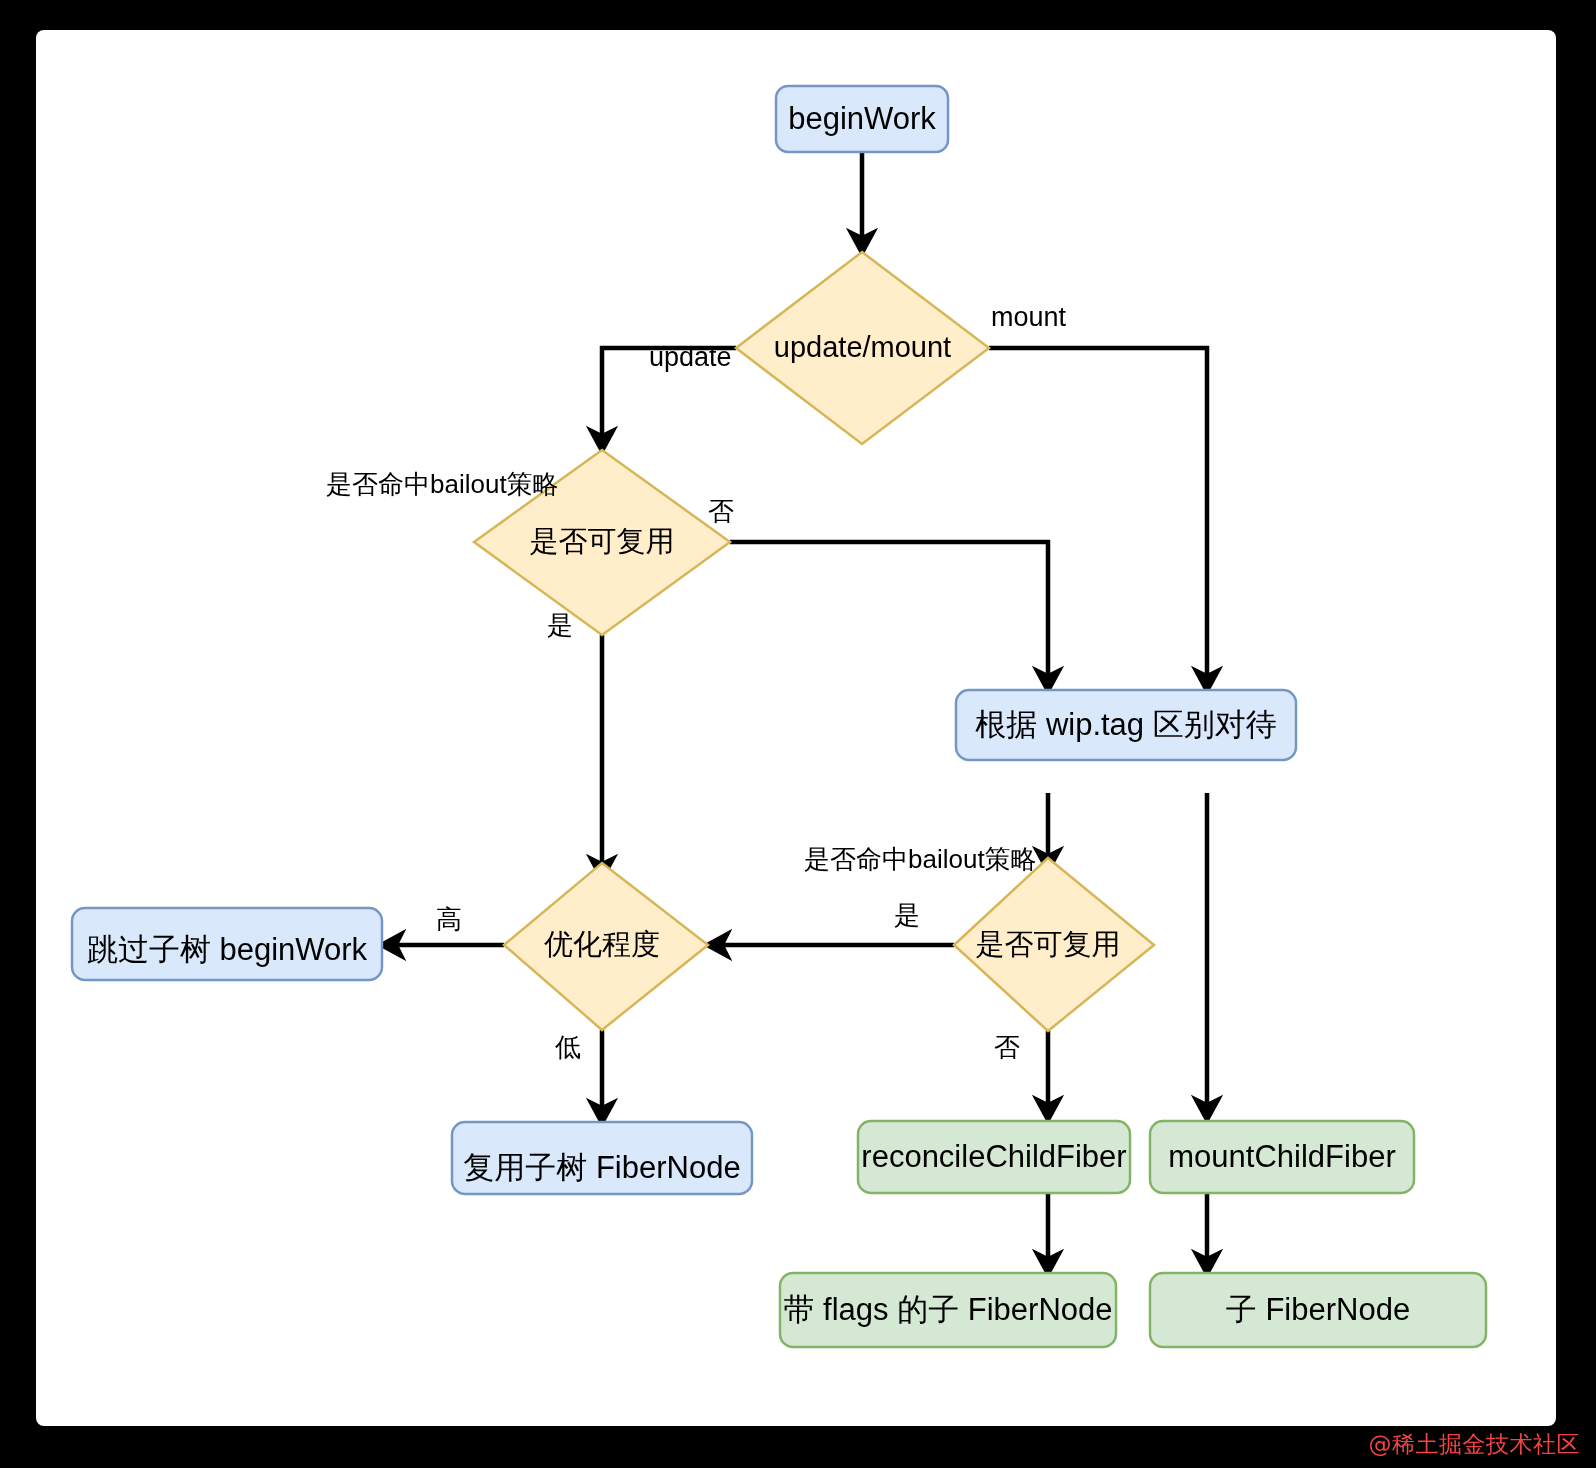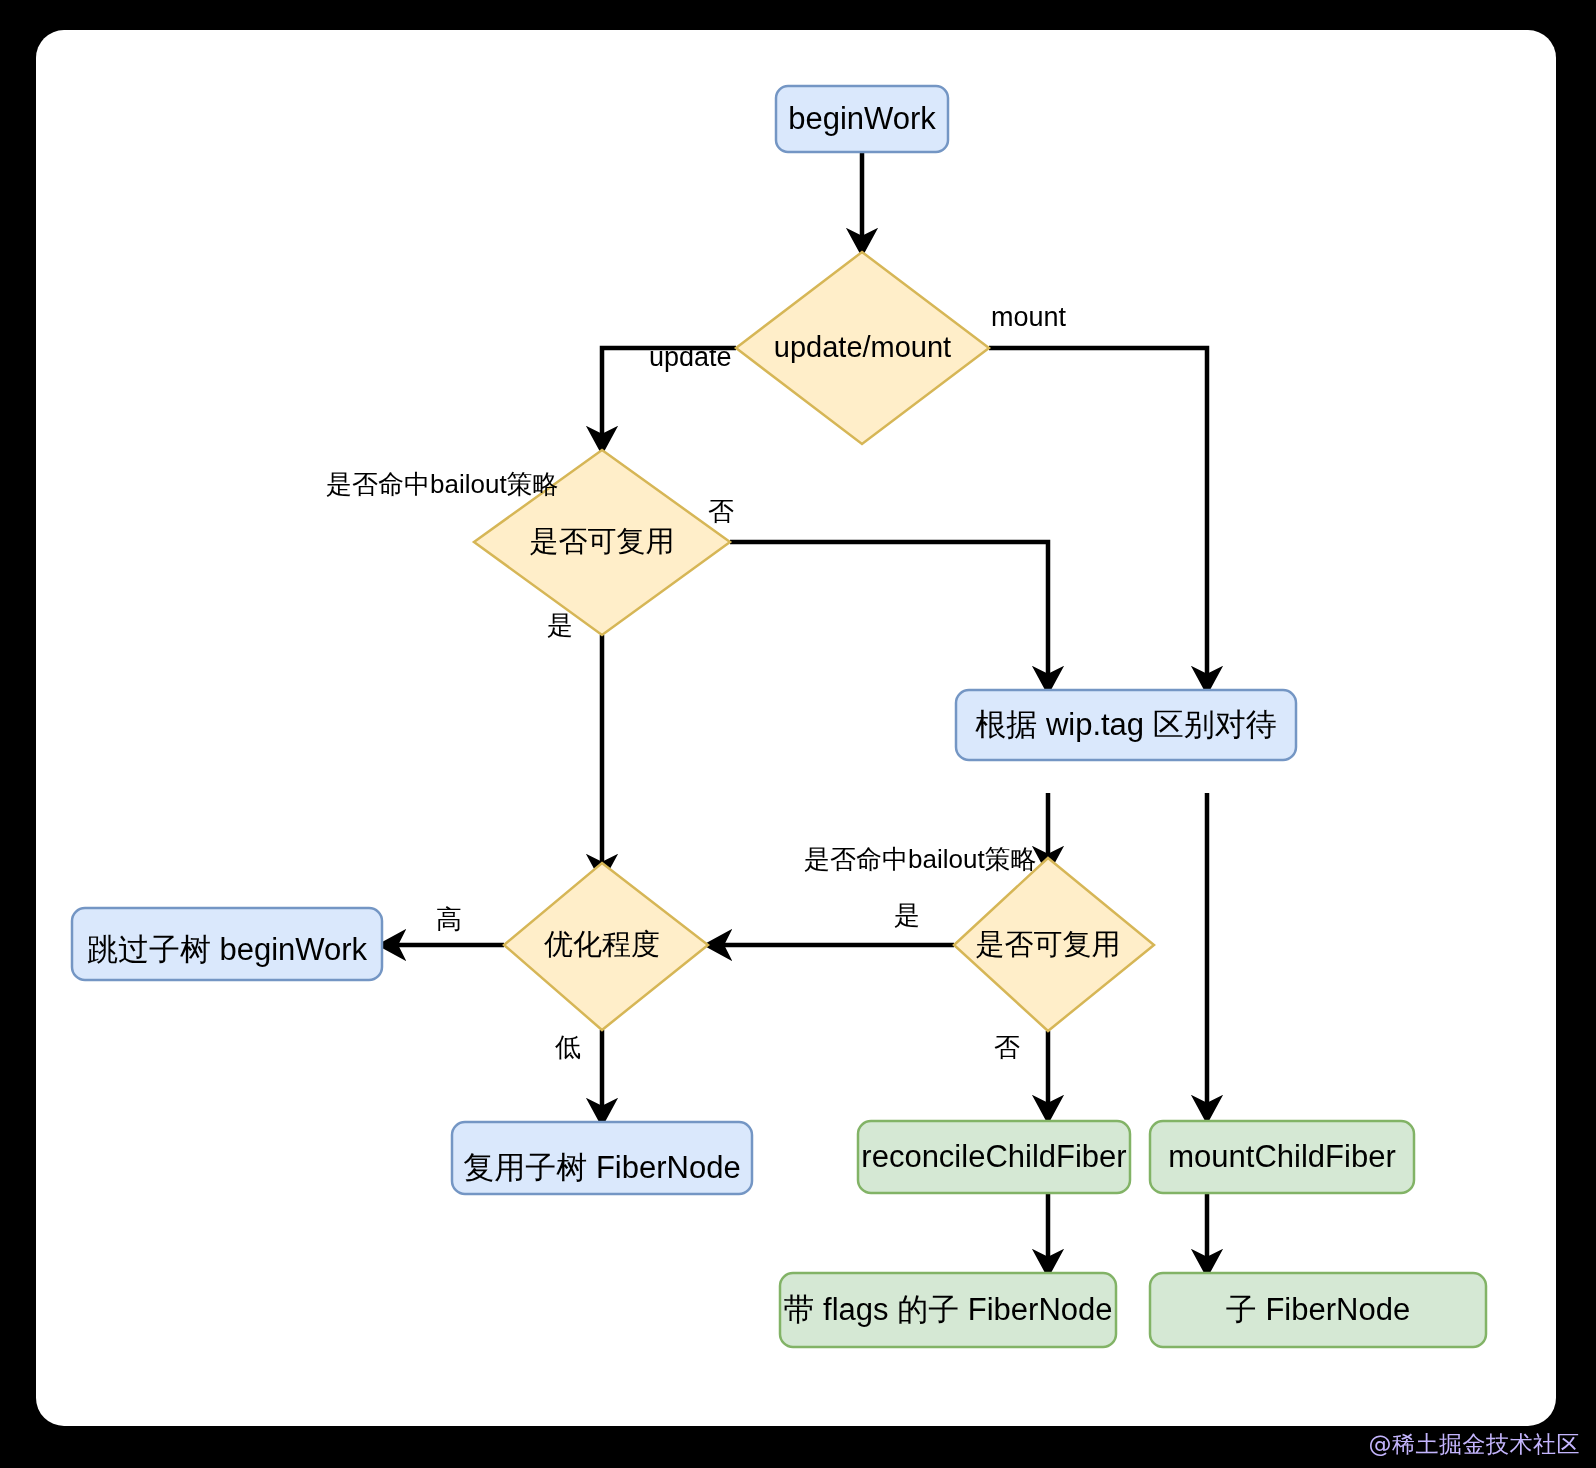--- a/index.html
+++ b/index.html
@@ -19,21 +19,21 @@
     height: 1468px;
     background: #000000;
   }
   #canvas {
     position: absolute;
     left: 36px;
     top: 30px;
     width: 1520px;
     height: 1396px;
     background: #ffffff;
-    border-radius: 28px;
+    border-radius: 8px;
     overflow: hidden;
   }
   #diagram {
     position: absolute;
     left: 0;
     top: 0;
     width: 1520px;
     height: 1396px;
   }
   .node-label {
@@ -52,21 +52,21 @@
     position: absolute;
     color: #000000;
     font-size: 27px;
     white-space: nowrap;
   }
   .edge-label.zh { font-size: 26px; }
   .watermark {
     position: absolute;
     right: 14px;
     bottom: 6px;
-    color: #c4b5fd;
+    color: #ef4444;
     font-size: 23px;
     letter-spacing: 0.5px;
     white-space: nowrap;
     font-family: "DejaVu Sans", sans-serif;
   }
 </style>
 </head>
 <body>
 
 <div id="stage">

